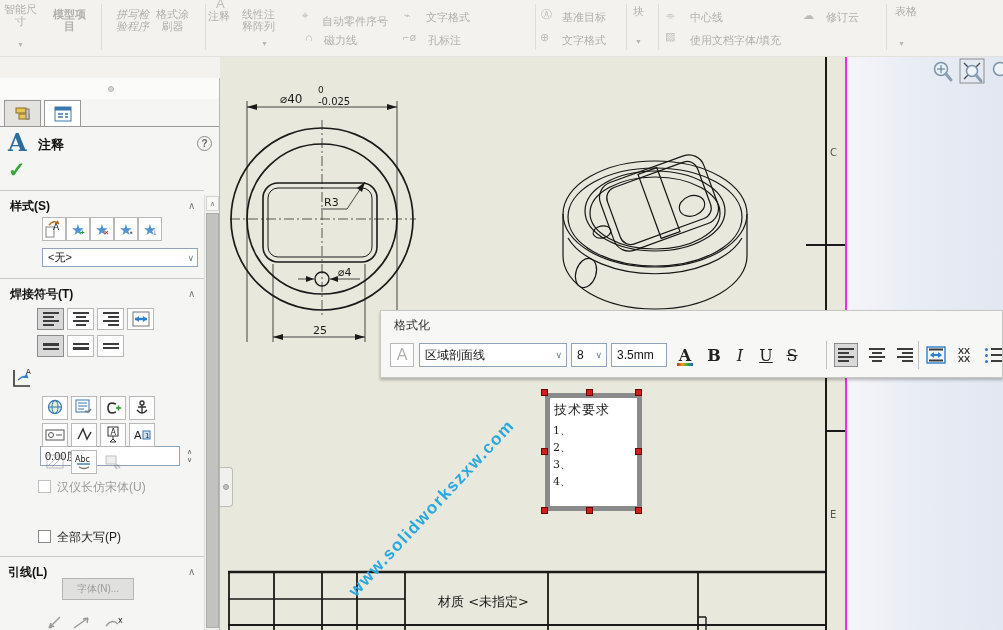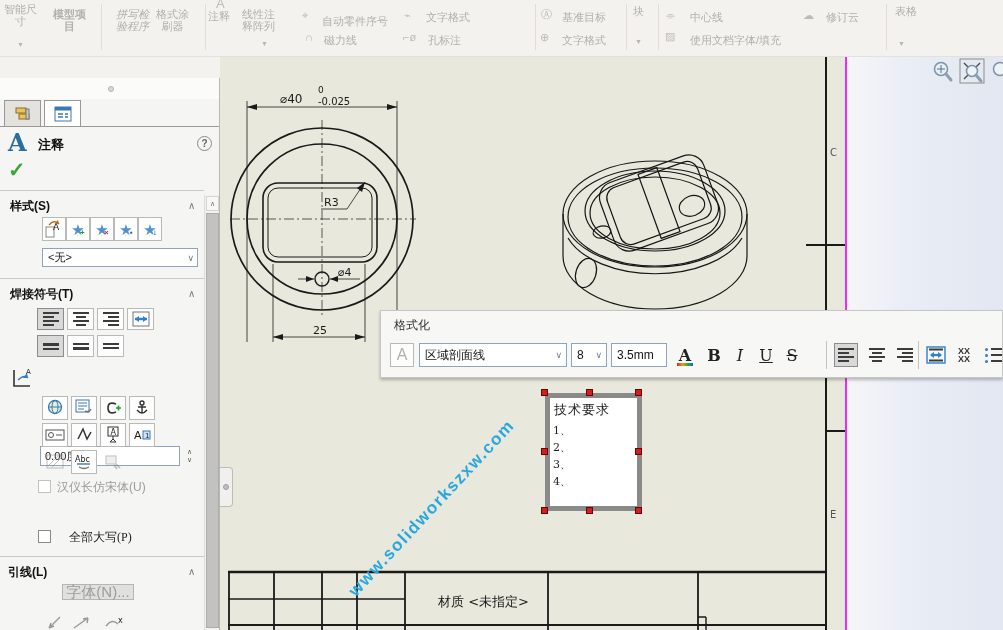--- a/index.html
+++ b/index.html
@@ -87,23 +87,23 @@
     display:flex; align-items:center; justify-content:center; }
   .pbtn.disabled { border-color:transparent; background:transparent; opacity:.45; }
   .angle-input { position:absolute; left:40px; top:368px; width:140px; height:20px; background:#fff;
     border:1px solid #8fa4b8; font-size:11px; color:#222; display:flex; align-items:center; padding-left:4px; }
   .spinner { position:absolute; left:183px; top:368px; width:13px; height:20px; font-size:7px;
     color:#555; display:flex; flex-direction:column; align-items:center; justify-content:center; line-height:8px; }
   .pcheck { position:absolute; width:13px; height:13px; background:#fff; border:1px solid #8a8a8a; }
   .pcheck.disabled { border-color:#c2c2c0; }
   .pcheck-label { position:absolute; font-size:12px; color:#1c1c1c; }
   .pcheck-label.disabled { color:#9c9c9a; }
-  .font-btn { position:absolute; left:62px; top:500px; width:72px; height:16px; background:#e0e0de;
-    border:1px solid #b5b5b3; color:#9c9c9a; font-size:15px; display:flex; align-items:center;
-    justify-content:center;margin-top:6px; }
+  .font-btn { position:absolute; left:62px; top:500px; width:72px; height:22px; background:#e0e0de;
+    border:1px solid #b5b5b3; color:#9c9c9a; font-size:10px; display:flex; align-items:center;
+    justify-content:center; }
 
   
   #pscroll { position:absolute; left:204px; top:117px; width:15px; height:435px; background:#f1f1f0;
     border-left:1px solid #dddddb; }
   #pscroll .up { position:absolute; left:1px; top:1px; width:13px; height:15px; background:#f7f7f6;
     border:1px solid #d4d4d2; color:#707070; font-size:7px; display:flex; align-items:center; justify-content:center; }
   #pscroll .thumb { position:absolute; left:1px; top:18px; width:13px; height:415px; background:#c2c2c0;
     border:1px solid #adadab; }
 
   
@@ -497,21 +497,21 @@
     <svg width="18" height="16">
       <rect x="2" y="2" width="10" height="8" fill="#ddd" stroke="#777"></rect>
       <path d="M12,10 l4,4 M10,11 l3,4" stroke="#777" stroke-width="1.6"></path>
     </svg>
   </div>
 
   <div class="pcheck disabled" style="left:38px; top:402px;"></div>
   <div class="pcheck-label disabled" style="left:57px; top:401px;">汉仪长仿宋体(U)</div>
   <div class="font-btn">字体(N)...</div>
   <div class="pcheck" style="left:38px; top:452px;"></div>
-  <div class="pcheck-label" style="left:69px; top:451px;font-family:Liberation Serif, serif;">全部大写(P)</div>
+  <div class="pcheck-label" style="left:57px; top:451px;">全部大写(P)</div>
   <div class="pdivider" style="top:478px;"></div>
 
   <div class="sec-label" style="left:8px; top:486px;">引线(L)</div>
   <div class="sec-chevron" style="left:188px; top:488px;">∧</div>
 
   <svg class="abs" style="left:44px; top:538px;" width="120" height="14">
     <path d="M16,1 L5,12 M5,12 l5,-2 M5,12 l2,-5" stroke="#9a9a98" stroke-width="1.4" fill="none"></path>
     <path d="M30,12 L44,2 M44,2 l-5,1 M44,2 l-1,5" stroke="#9a9a98" stroke-width="1.4" fill="none"></path>
     <path d="M62,10 Q68,2 74,8" stroke="#9a9a98" stroke-width="1.4" fill="none"></path>
     <text x="74" y="7" font-size="8" fill="#9a9a98">x</text>

